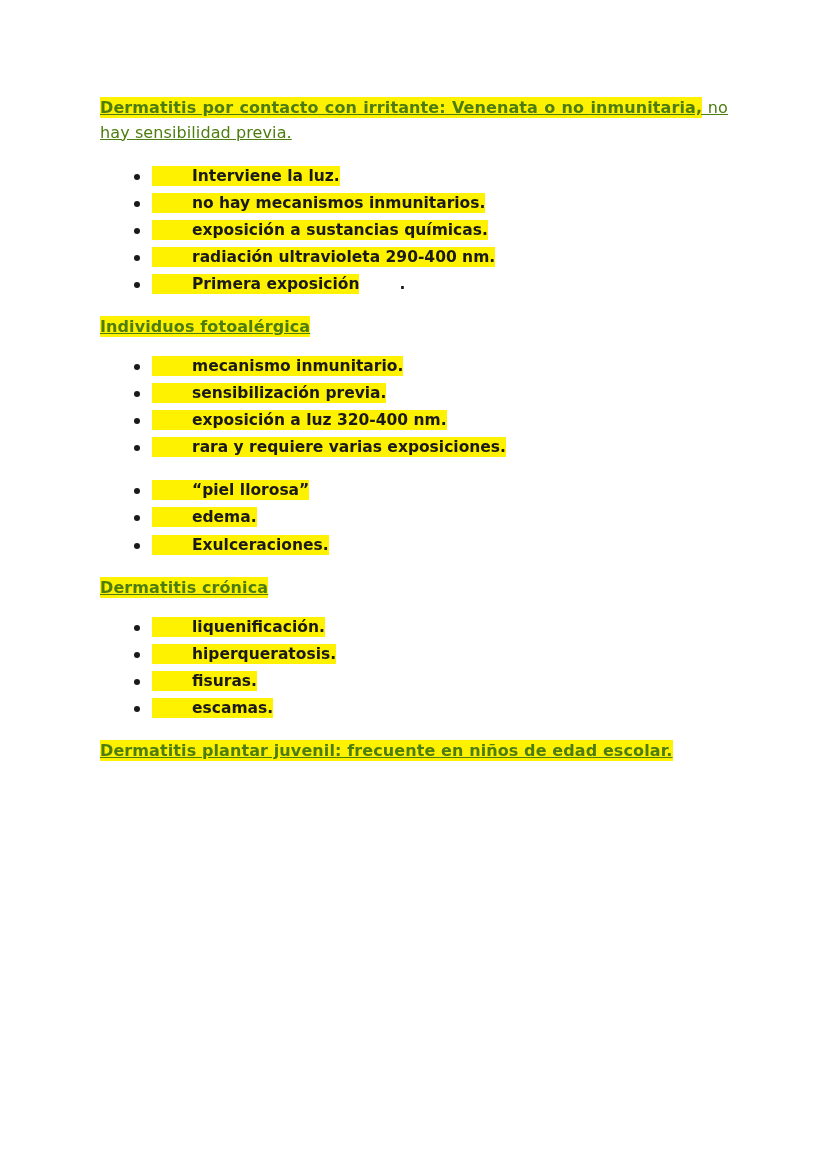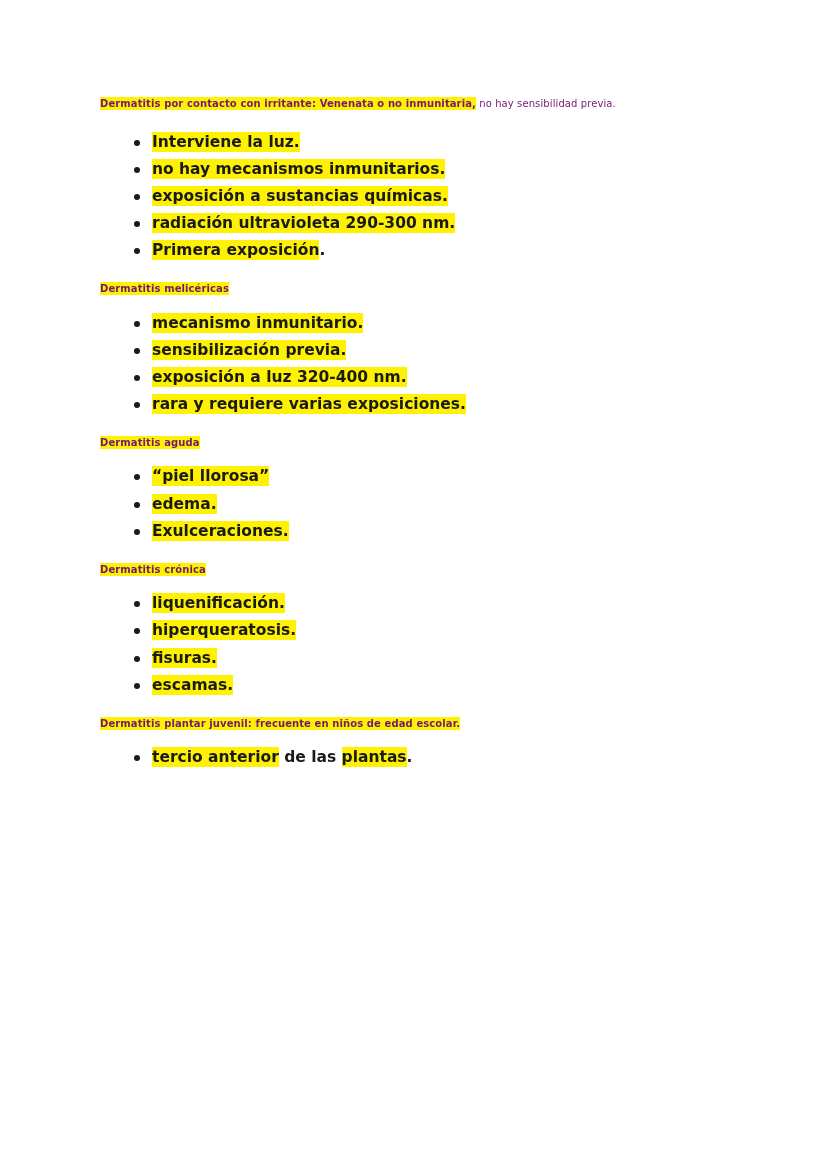--- a/index.html
+++ b/index.html
@@ -14,26 +14,27 @@
     font-family: "DejaVu Sans", sans-serif;
     color: #111111;
   }
   .page {
     width: 828px;
     min-height: 1169px;
     padding: 96px 100px 60px 100px;
     background: #ffffff;
   }
   .para {
-    font-size: 10px;
+    font-size: 16px;
     line-height: 1.55;
     margin: 0 0 18px 0;
     text-align: justify;
-    color: #701a75;
+    color: #4d7c0f;
     letter-spacing: 0.1px;
+    text-decoration: underline;
   }
   .para.heading-only {
     margin-bottom: 14px;
   }
   .hl {
     background: #fff200;
     padding: 1px 0;
   }
   .bold {
     font-weight: 700;
@@ -57,59 +58,58 @@
     position: absolute;
     left: 0;
     top: 10px;
     width: 6px;
     height: 6px;
     border-radius: 50%;
     background: #1a1a1a;
   }
   ul.bullets li .seg {
     display: inline;
+    padding-left: 40px;
   }
   .seg.plain {
     background: transparent;
   }
   .tail-normal {
     font-weight: 400;
   }
 </style>
 </head>
 <body>
 
 <div class="page">
   <div id="doc-body">
       <p class="para"><span class="seg hl bold">Dermatitis por contacto con irritante: Venenata o no inmunitaria,</span><span class="seg plain tail-normal"> no hay sensibilidad previa.</span></p>
       <ul class="bullets">
         <li><span class="seg hl bold">Interviene la luz.</span></li>
         <li><span class="seg hl bold">no hay mecanismos inmunitarios.</span></li>
         <li><span class="seg hl bold">exposición a sustancias químicas.</span></li>
-        <li><span class="seg hl bold">radiación ultravioleta 290-300 nm.</span></li>
+        <li><span class="seg hl bold">radiación ultravioleta 290-400 nm.</span></li>
         <li><span class="seg hl bold">Primera exposición</span><span class="seg plain bold">.</span></li>
       </ul>
-      <p class="para heading-only"><span class="seg hl bold">Dermatitis melicéricas</span></p>
+      <p class="para heading-only"><span class="seg hl bold">Individuos fotoalérgica</span></p>
       <ul class="bullets">
         <li><span class="seg hl bold">mecanismo inmunitario.</span></li>
         <li><span class="seg hl bold">sensibilización previa.</span></li>
         <li><span class="seg hl bold">exposición a luz 320-400 nm.</span></li>
         <li><span class="seg hl bold">rara y requiere varias exposiciones.</span></li>
       </ul>
-      <p class="para heading-only"><span class="seg hl bold">Dermatitis aguda</span></p>
       <ul class="bullets">
         <li><span class="seg hl bold">“piel llorosa”</span></li>
         <li><span class="seg hl bold">edema.</span></li>
         <li><span class="seg hl bold">Exulceraciones.</span></li>
       </ul>
       <p class="para heading-only"><span class="seg hl bold">Dermatitis crónica</span></p>
       <ul class="bullets">
         <li><span class="seg hl bold">liquenificación.</span></li>
         <li><span class="seg hl bold">hiperqueratosis.</span></li>
         <li><span class="seg hl bold">fisuras.</span></li>
         <li><span class="seg hl bold">escamas.</span></li>
       </ul>
       <p class="para heading-only"><span class="seg hl bold">Dermatitis plantar juvenil: frecuente en niños de edad escolar.</span></p>
       <ul class="bullets">
-        <li><span class="seg hl bold">tercio anterior</span><span class="seg plain bold"> de las </span><span class="seg hl bold">plantas</span><span class="seg plain bold">.</span></li>
       </ul>
     </div>
 </div>
 
 </body></html>

